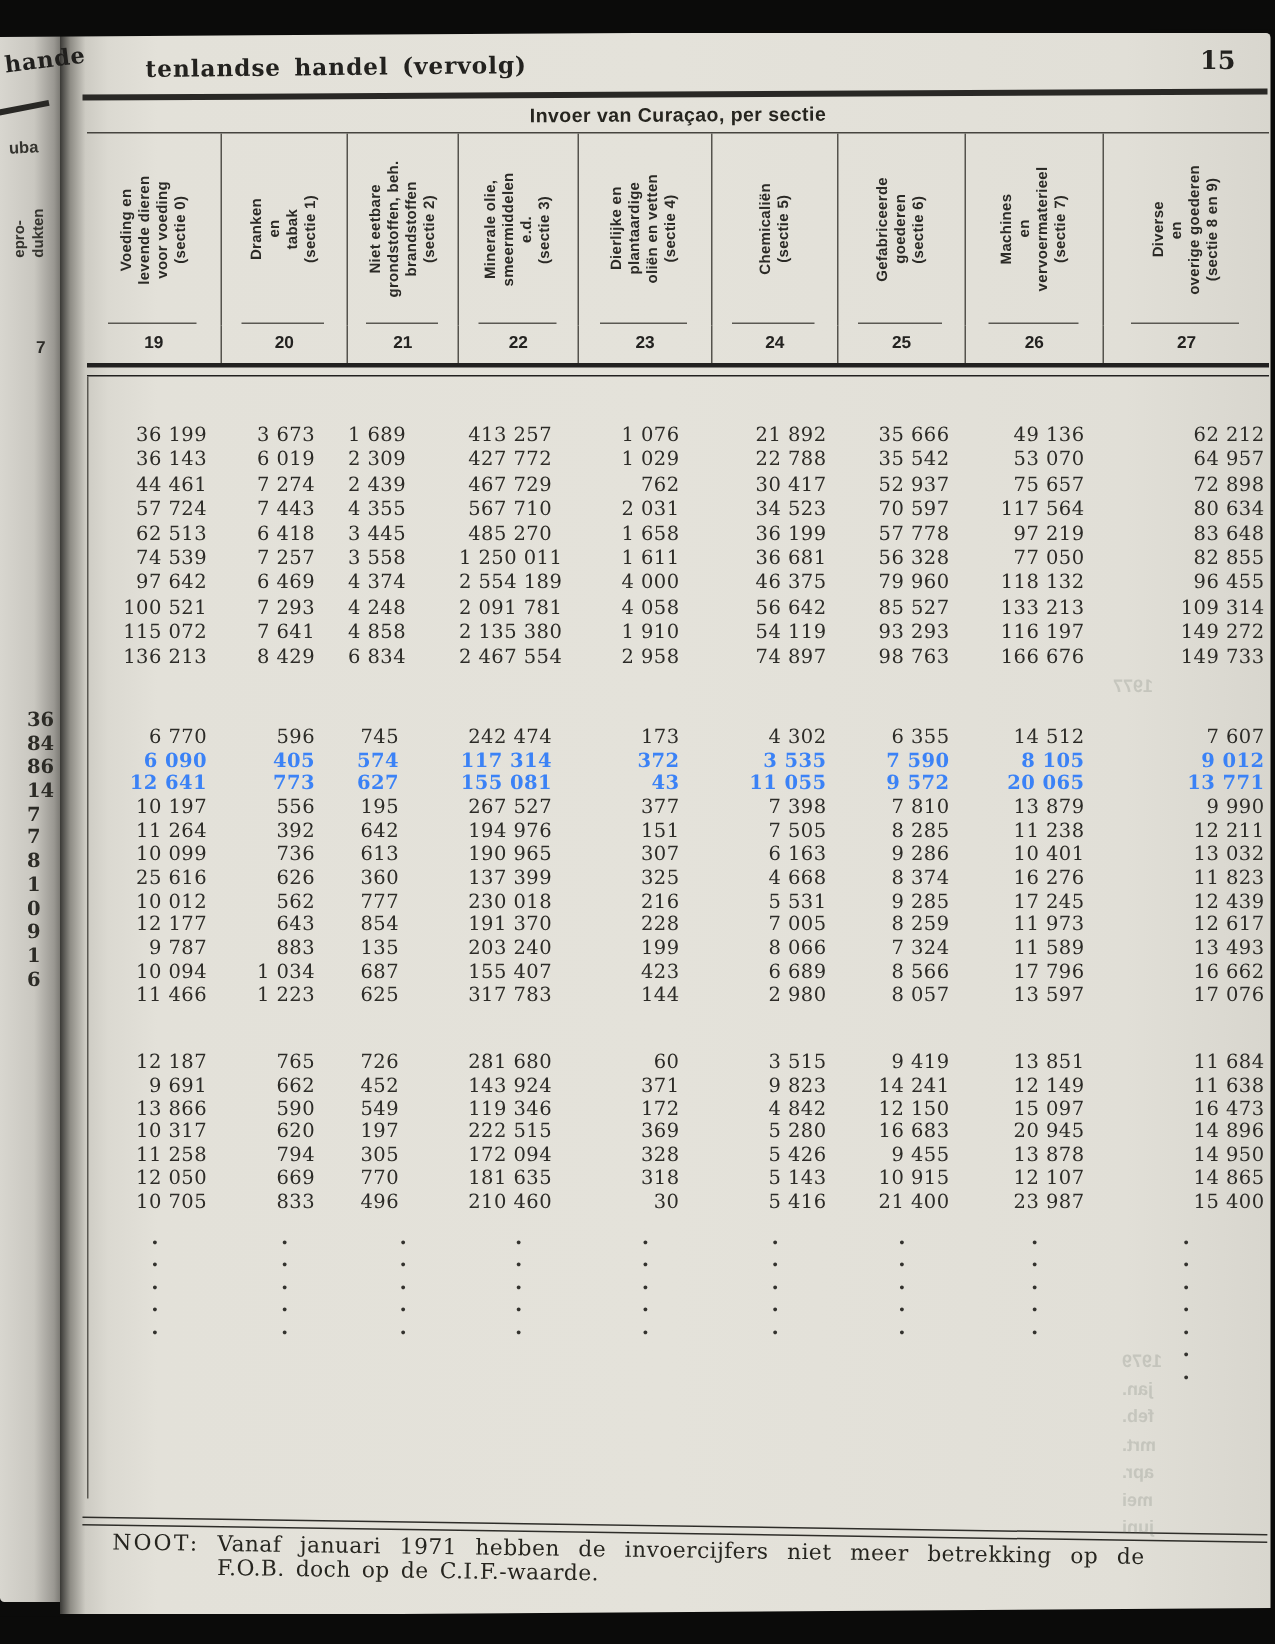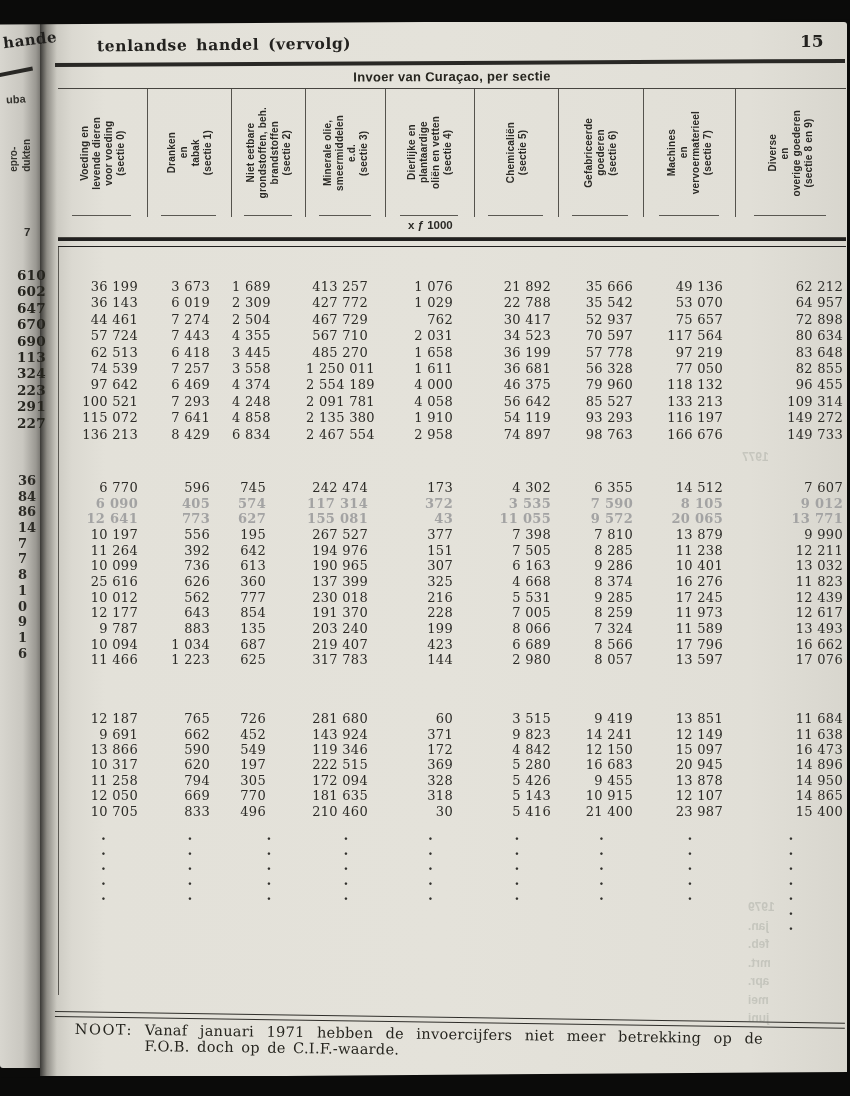--- a/index.html
+++ b/index.html
@@ -38,23 +38,23 @@
   .unit-label{position:absolute;left:350px;top:2px;font-family:"Liberation Sans",sans-serif;font-weight:700;font-size:11.5px;color:#2b2a26;}
   .colnums{height:25px;align-items:center;}
   .cn{text-align:center;font-family:"Liberation Sans",sans-serif;font-weight:700;font-size:11.5px;color:#232220;line-height:25px;height:25px;}
   .cn + .cn{border-left:1px solid #55534d;}
   .thick-rule{height:5px;border-top:3px solid #222120;border-bottom:1px solid #222120;}
 
   .tbody{border-left:1px solid #5a5852;padding-top:13px;min-height:735px;}
   .block{margin-top:0;}
   .block1{grid-auto-rows:16.4px;margin-top:19px;}
   .block2{grid-auto-rows:15.7px;margin-top:37px;}
-  .block3{grid-auto-rows:15.4px;margin-top:43px;}
+  .block3{grid-auto-rows:15.4px;margin-top:29px;}
   .cell{text-align:right;font-size:13px;color:#2c2b27;letter-spacing:.3px;white-space:nowrap;}
-  .cell.bold{font-weight:700;color:#a3a3a3;}
+  .cell.bold{font-weight:700;color:#3b82f6;}
   .block .cell:nth-child(9n+1){padding-right:10px;}
   .block .cell:nth-child(9n+2){padding-right:22px;}
   .block .cell:nth-child(9n+3){padding-right:40px;}
   .block .cell:nth-child(9n+4){padding-right:18px;}
   .block .cell:nth-child(9n+5){padding-right:22px;}
   .block .cell:nth-child(9n+6){padding-right:8px;}
   .block .cell:nth-child(9n+7){padding-right:11px;}
   .block .cell:nth-child(9n+8){padding-right:13px;text-align:right;}
   .block .cell:nth-child(9n+9){padding-right:3px;}
   .dots{grid-auto-rows:15px;margin-top:8px;}
@@ -148,23 +148,31 @@
 vervoermaterieel
 (sectie 7)</span>
         </div>
         <div class="th">
           <span>Diverse
 en
 overige goederen
 (sectie 8 en 9)</span>
         </div>
       </div>
-    <div class="unit-row">
-      <span class="unit-label">x ƒ 1000</span>
-    </div>
+    <div class="colnums grid9" id="colnums">
+        <div class="cn">19</div>
+        <div class="cn">20</div>
+        <div class="cn">21</div>
+        <div class="cn">22</div>
+        <div class="cn">23</div>
+        <div class="cn">24</div>
+        <div class="cn">25</div>
+        <div class="cn">26</div>
+        <div class="cn">27</div>
+      </div>
     <div class="thick-rule"></div>
     <div class="tbody">
       <div class="block block1 grid9">
           <div class="cell">36 199</div>
           <div class="cell">3 673</div>
           <div class="cell">1 689</div>
           <div class="cell">413 257</div>
           <div class="cell">1 076</div>
           <div class="cell">21 892</div>
           <div class="cell">35 666</div>
@@ -174,21 +182,21 @@
           <div class="cell">6 019</div>
           <div class="cell">2 309</div>
           <div class="cell">427 772</div>
           <div class="cell">1 029</div>
           <div class="cell">22 788</div>
           <div class="cell">35 542</div>
           <div class="cell">53 070</div>
           <div class="cell">64 957</div>
           <div class="cell">44 461</div>
           <div class="cell">7 274</div>
-          <div class="cell">2 504</div>
+          <div class="cell">2 439</div>
           <div class="cell">467 729</div>
           <div class="cell">762</div>
           <div class="cell">30 417</div>
           <div class="cell">52 937</div>
           <div class="cell">75 657</div>
           <div class="cell">72 898</div>
           <div class="cell">57 724</div>
           <div class="cell">7 443</div>
           <div class="cell">4 355</div>
           <div class="cell">567 710</div>
@@ -339,21 +347,21 @@
           <div class="cell">135</div>
           <div class="cell">203 240</div>
           <div class="cell">199</div>
           <div class="cell">8 066</div>
           <div class="cell">7 324</div>
           <div class="cell">11 589</div>
           <div class="cell">13 493</div>
           <div class="cell">10 094</div>
           <div class="cell">1 034</div>
           <div class="cell">687</div>
-          <div class="cell">219 407</div>
+          <div class="cell">155 407</div>
           <div class="cell">423</div>
           <div class="cell">6 689</div>
           <div class="cell">8 566</div>
           <div class="cell">17 796</div>
           <div class="cell">16 662</div>
           <div class="cell">11 466</div>
           <div class="cell">1 223</div>
           <div class="cell">625</div>
           <div class="cell">317 783</div>
           <div class="cell">144</div>
@@ -501,32 +509,20 @@
     <div class="noot-l1">Vanaf januari 1971 hebben de invoercijfers niet meer betrekking op de</div>
     <div class="noot-l2">F.O.B. doch op de C.I.F.-waarde.</div>
   </div>
 
   <div class="spine-top-frag">uba</div>
   <div class="spine-rot-frag">
     <span>epro-
 dukten</span>
   </div>
   <div class="spine-colnum">7</div>
-  <div class="spine-b1" id="spine-block1">
-      <div class="sp-num">610</div>
-      <div class="sp-num">602</div>
-      <div class="sp-num">647</div>
-      <div class="sp-num">670</div>
-      <div class="sp-num">690</div>
-      <div class="sp-num">113</div>
-      <div class="sp-num">324</div>
-      <div class="sp-num">223</div>
-      <div class="sp-num">291</div>
-      <div class="sp-num">227</div>
-    </div>
   <div class="spine-b2" id="spine-block2">
       <div class="sp-num">36</div>
       <div class="sp-num">84</div>
       <div class="sp-num">86</div>
       <div class="sp-num">14</div>
       <div class="sp-num">7</div>
       <div class="sp-num">7</div>
       <div class="sp-num">8</div>
       <div class="sp-num">1</div>
       <div class="sp-num">0</div>

